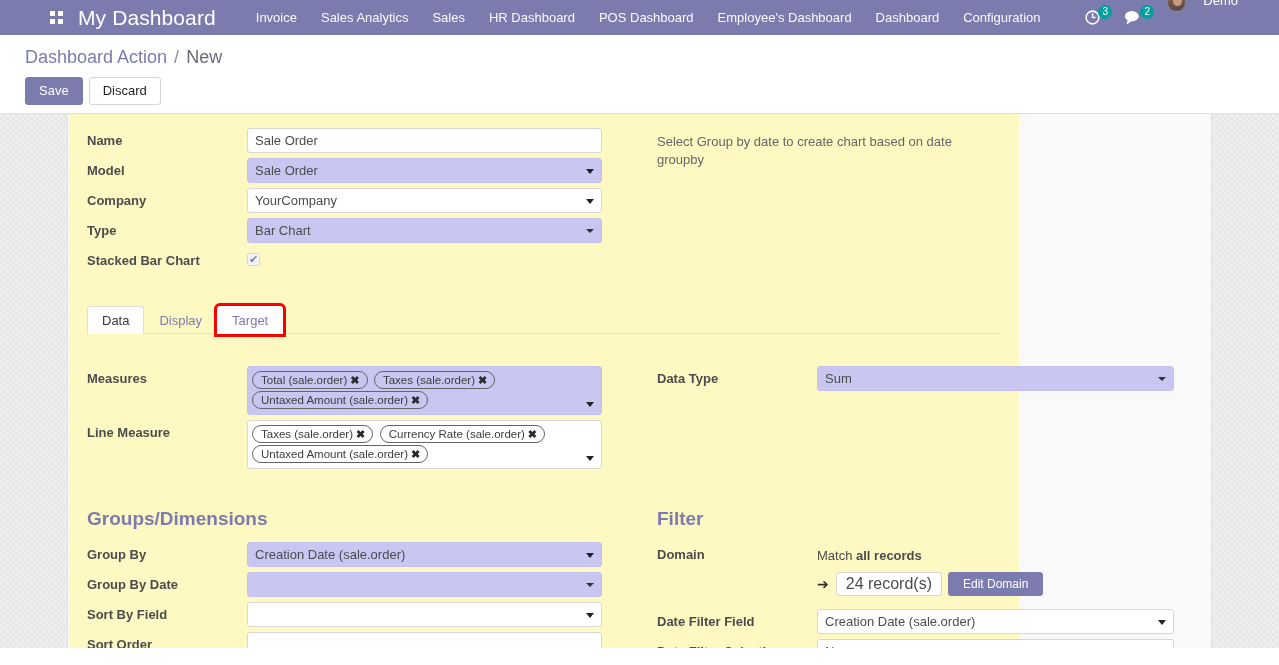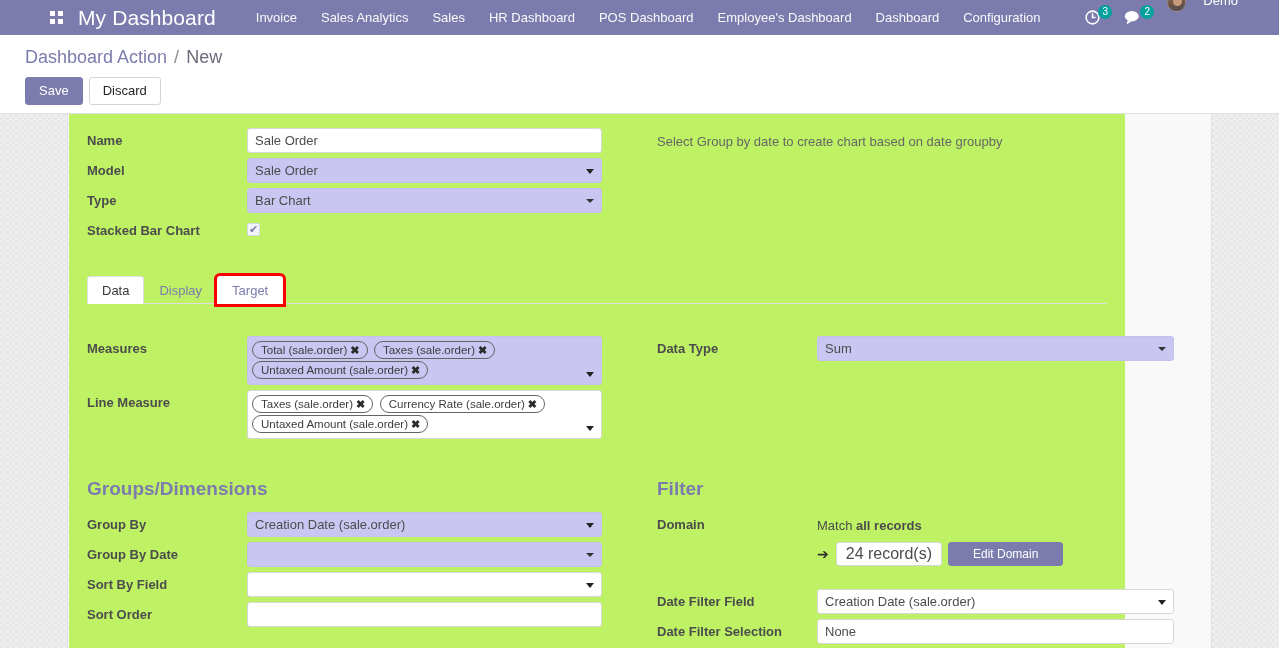--- a/index.html
+++ b/index.html
@@ -162,23 +162,23 @@
     background-size: 6px 6px;
     background-position: 0 0, 3px 3px;
   }
   .gray-left { left: 0; width: 68px; border-right: 1px solid #e0e0e0; }
   .gray-right { left: 1211px; right: 0; border-left: 1px solid #e0e0e0; }
 
   .sheet {
     position: absolute;
     left: 69px;
     top: 0;
-    width: 1056px;
+    width: 950px;
     height: 100%;
-    background: #bef264;
+    background: #fef9c3;
     padding: 14px 18px 0 18px;
   }
 
   
   .cols {
     display: grid;
     grid-template-columns: 552px 1fr;
     column-gap: 18px;
   }
   .frow {
@@ -380,21 +380,21 @@
     padding: 3px 9px;
     line-height: 16px;
     cursor: pointer;
   }
   .btn-domain {
     background: #7c7bad;
     color: #fff;
     border: 1px solid #7c7bad;
     border-radius: 3px;
     font-size: 12px;
-    padding: 3px 24px;
+    padding: 3px 14px;
     line-height: 16px;
     cursor: pointer;
   }
 </style>
 </head>
 <body>
 
 <div class="navbar">
   <div class="apps-icon">
     <span class="apps-grid">
@@ -472,20 +472,29 @@
         <div class="frow">
           <div class="flabel">Model</div>
           <div class="fctrl">
             <div class="sel hl">
               <span>Sale Order</span>
               <span class="arr"></span>
             </div>
           </div>
         </div>
 
+        <div class="frow">
+          <div class="flabel">Company</div>
+          <div class="fctrl">
+            <div class="sel">
+              <span>YourCompany</span>
+              <span class="arr"></span>
+            </div>
+          </div>
+        </div>
 
         <div class="frow">
           <div class="flabel">Type</div>
           <div class="fctrl">
             <div class="sel hl">
               <span>Bar Chart</span>
               <span class="arr thin"></span>
             </div>
           </div>
         </div>
@@ -622,21 +631,21 @@
               <b>all records</b>
             </div>
             <div class="domain-row2">
               <span class="arrow-right">➔</span>
               <span class="records-pill">24 record(s)</span>
               <span class="btn-domain">Edit Domain</span>
             </div>
           </div>
         </div>
 
-        <div class="frow" style="margin-top:23px;">
+        <div class="frow" style="margin-top:13px;">
           <div class="flabel flabel-wide">Date Filter Field</div>
           <div class="fctrl">
             <div class="sel w-right">
               <span>Creation Date (sale.order)</span>
               <span class="arr"></span>
             </div>
           </div>
         </div>
 
         <div class="frow">

